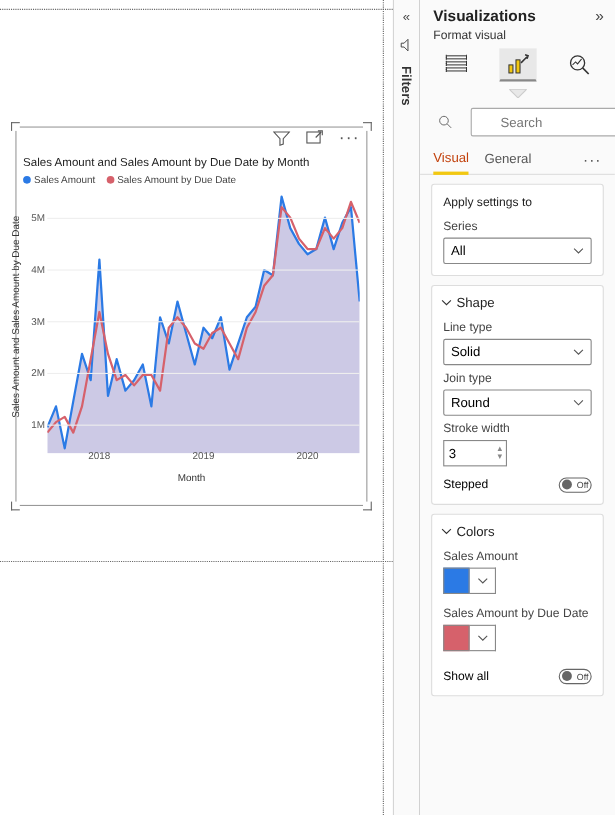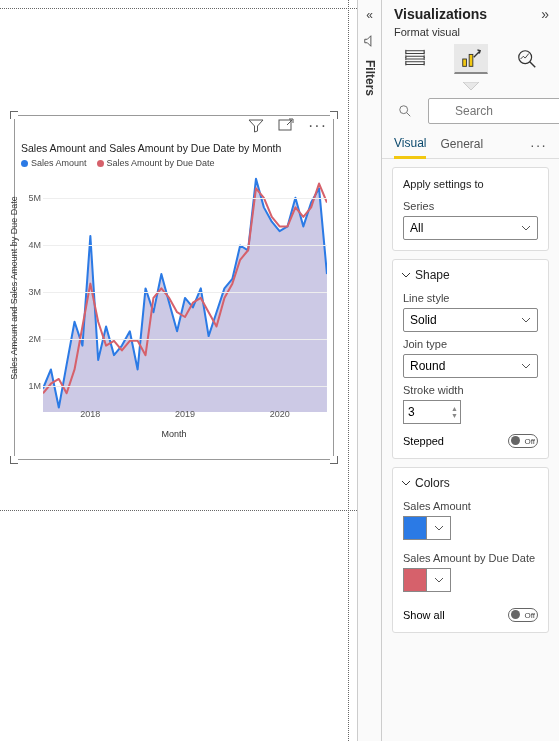--- a/index.html
+++ b/index.html
@@ -55,21 +55,21 @@
   .mode-btn svg { width:22px; height:22px; }
   .chev-wrap { text-align:center; margin-top:-6px; margin-bottom:4px; }
   .chev-wrap svg { width:16px; height:8px; }
 
   .search-wrap { margin:0 10px 8px; position:relative; }
   .search-wrap input { width:100%; padding:5px 6px 5px 26px; border:1px solid #aaa; border-radius:2px; font-size:12px;margin-left:36px; }
   .search-wrap .sicon { position:absolute; left:6px; top:50%; transform:translateY(-50%); width:14px; height:14px; color:#666; }
 
   .tabs { display:flex; gap:14px; padding:0 12px; align-items:center; border-bottom:1px solid #ddd; }
   .tab { font-size:12px; color:#555; padding:4px 0 6px; cursor:pointer; }
-  .tab.active { color:#0c4a6e; border-bottom:3px solid #f2c811; margin-bottom:-1px; }
+  .tab.active { color:#c2410c; border-bottom:3px solid #f2c811; margin-bottom:-1px; }
   .tabs .more { margin-left:auto; font-size:14px; color:#555; cursor:pointer; letter-spacing:1px; }
 
   .card { border:1px solid #ddd; background:#fff; border-radius:3px; margin:8px 10px 0; padding:0 0 10px 0; }
   .card-hdr { display:flex; align-items:center; gap:4px; padding:8px 8px 4px; font-size:12px; color:#222; cursor:pointer; }
   .card-hdr .chev { width:10px; height:10px; }
   .apply-label { font-size:11px; color:#222; padding:10px 10px 4px; font-weight:500; }
   .field-label { font-size:11px; color:#444; padding:6px 10px 2px; }
   .select { margin:2px 10px 0; border:1px solid #888; border-radius:2px; background:#fff; height:24px; display:flex; align-items:center; justify-content:space-between; padding:0 6px; font-size:12px; cursor:pointer; }
   .select .dd { width:10px; height:10px; }
   .spinbox { margin:2px 10px 0; border:1px solid #888; width:58px; height:24px; display:flex; align-items:center; padding:0 4px; font-size:12px; position:relative; }
@@ -221,21 +221,21 @@
     </div>
   </div>
 
   <div class="card">
     <div class="card-hdr">
       <svg class="chev" viewBox="0 0 10 10">
           <path d="M1 3l4 4 4-4" fill="none" stroke="#333"></path>
         </svg>
       <span>Shape</span>
     </div>
-    <div class="field-label">Line style</div>
+    <div class="field-label">Line type</div>
     <div class="select">
       <span>Solid</span>
       <svg class="dd" viewBox="0 0 10 10">
           <path d="M1 3l4 4 4-4" fill="none" stroke="#555"></path>
         </svg>
     </div>
     <div class="field-label">Join type</div>
     <div class="select">
       <span>Round</span>
       <svg class="dd" viewBox="0 0 10 10">

